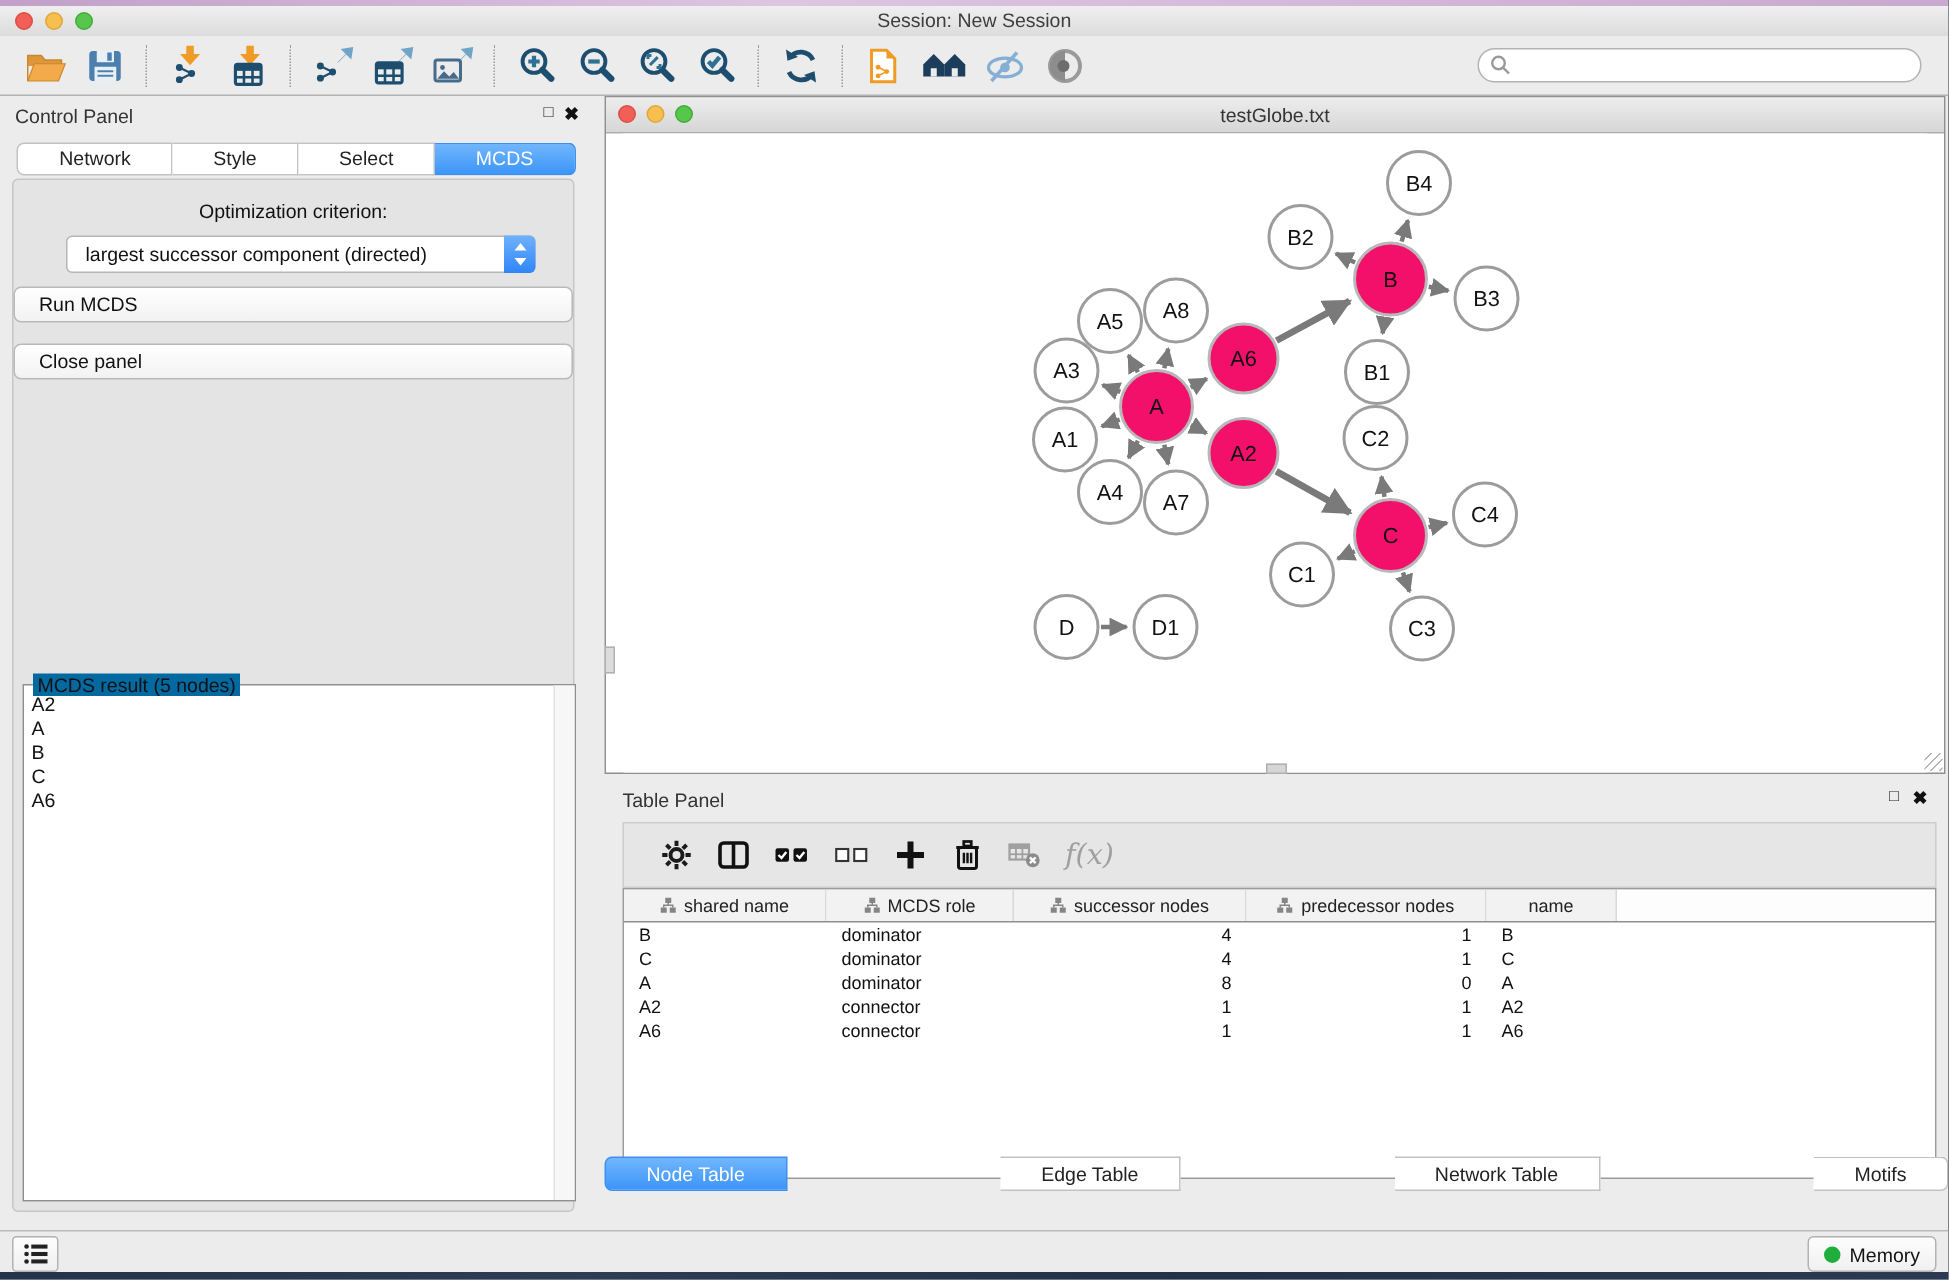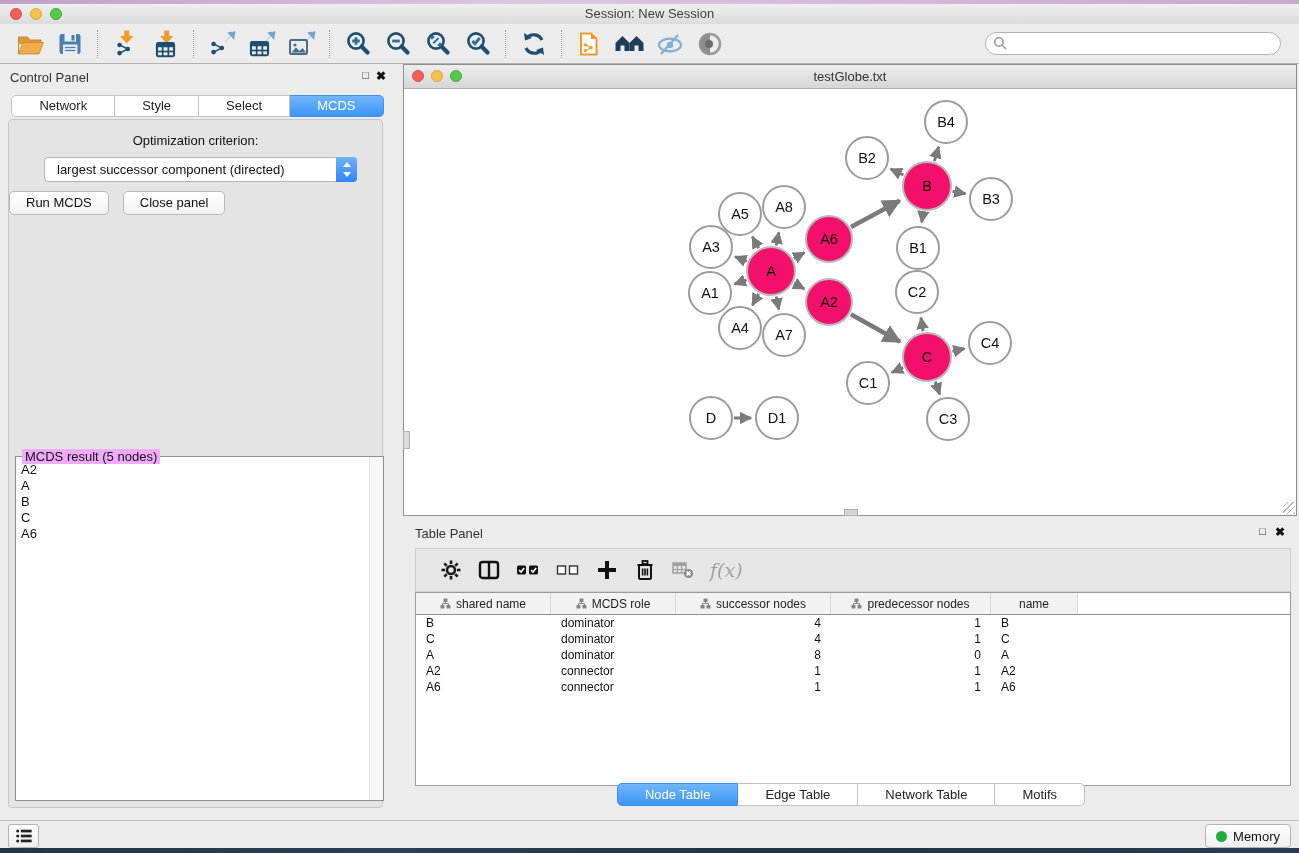--- a/index.html
+++ b/index.html
@@ -35,24 +35,24 @@
   .seg-tab.active{background:linear-gradient(#71b6fc,#3c95f9);border-color:#3c90f0;color:#fff;}
   #control-tabs{position:absolute;left:0;top:31px;width:100%;display:flex;justify-content:center;}
   .cp-box{position:absolute;left:8px;top:55px;width:375px;height:689px;background:#e4e4e4;border:1px solid #c6c6c6;border-radius:4px;box-sizing:border-box;}
   .opt-label{position:absolute;left:0;top:13px;width:100%;text-align:center;font-size:13px;color:#111;}
   .dropdown{position:absolute;left:35px;top:37px;width:313px;height:25px;background:#fff;border:1px solid #b5b5b5;border-radius:4px;box-sizing:border-box;}
   .dropdown-text{position:absolute;left:12px;top:0;line-height:23px;font-size:13px;color:#111;white-space:nowrap;}
   .dropdown-stepper{position:absolute;right:-1px;top:-1px;width:21px;height:25px;background:linear-gradient(#6fb2fc,#3085f7);border-radius:0 4px 4px 0;}
   .chev{position:absolute;left:6.5px;width:0;height:0;border-left:4px solid transparent;border-right:4px solid transparent;}
   .chev.up{top:5px;border-bottom:5px solid #fff;}
   .chev.down{bottom:5px;border-top:5px solid #fff;}
-  .cp-buttons{position:absolute;left:0;top:71px;width:100%;display:flex;gap:14px;}
+  .cp-buttons{position:absolute;left:0;top:71px;width:100%;display:flex;justify-content:center;gap:14px;flex-direction:column;}
   .mac-btn{height:24px;line-height:22px;padding:0 16px;background:linear-gradient(#ffffff,#f2f2f2);border:1px solid #b9b9b9;border-radius:5px;font-size:13px;color:#111;box-sizing:border-box;}
   .result-box{position:absolute;left:6px;top:336px;width:367px;height:343px;border:1px solid #8f8f8f;background:#fff;}
-  .result-label{position:absolute;left:6px;top:-8px;background:#f0abfc;padding:0 3px;font-size:13px;color:#111;}
+  .result-label{position:absolute;left:6px;top:-8px;background:#0369a1;padding:0 3px;font-size:13px;color:#111;}
   .result-list{position:absolute;left:0;top:0;right:14px;bottom:0;padding-top:5px;}
   .result-item{font-size:13px;color:#111;line-height:16px;padding-left:5px;}
   .result-scroll{position:absolute;right:0;top:0;width:14px;height:100%;background:#f7f7f7;border-left:1px solid #e2e2e2;box-sizing:border-box;}
   
   #net-window{position:absolute;left:403px;top:64px;width:894px;height:452px;background:#fff;border:1px solid #8f8f8f;box-sizing:border-box;}
   .net-titlebar{position:relative;height:23px;background:linear-gradient(#ededed,#d6d6d6);border-bottom:1px solid #adadad;}
   .net-titlebar .traffic{left:8px;top:5px;gap:7px;}
   .net-titlebar .light{width:12px;height:12px;}
   .net-title-text{text-align:center;line-height:23px;font-size:13px;color:#333;}
   .net-canvas{position:absolute;left:0;top:24px;right:0;bottom:0;background:#fff;border-radius:13px;}
@@ -66,21 +66,21 @@
   .tp-btn{display:flex;align-items:center;justify-content:center;}
   .fx-label{font-size:19px;color:#9f9f9f;font-family:"DejaVu Serif",serif;font-style:italic;}
   .tp-table{position:absolute;left:12px;top:72px;right:8px;height:194px;background:#fff;border:1px solid #9b9b9b;box-sizing:border-box;overflow:hidden;}
   .tp-header{display:flex;height:21px;border-bottom:1px solid #8f8f8f;}
   .tp-hcell{box-sizing:border-box;background:#f2f2f2;border-right:1px solid #d8d8d8;display:flex;align-items:center;justify-content:center;gap:5px;font-size:12px;color:#222;}
   .tp-hcell.filler{background:#fdfdfd;border-right:none;flex:1;}
   .tp-row{display:flex;height:16px;}
   .tp-cell{box-sizing:border-box;font-size:12px;color:#111;line-height:16px;overflow:hidden;white-space:nowrap;}
   .tp-cell.left{text-align:left;padding-left:10px;}
   .tp-cell.right{text-align:right;padding-right:10px;}
-  #tp-tabs{position:absolute;left:0;bottom:12px;width:100%;display:flex;justify-content:center;}
+  #tp-tabs{position:absolute;left:0;bottom:24px;width:100%;display:flex;justify-content:space-between;}
   #tp-tabs .seg-tab{height:21px;line-height:21px;}
   
   #statusbar{position:absolute;left:0;top:820px;width:100%;height:28px;background:#ececec;border-top:1px solid #b9b9b9;box-sizing:border-box;}
   .status-btn{position:absolute;left:8px;top:3px;width:29px;height:22px;background:linear-gradient(#fdfdfd,#efefef);border:1px solid #b3b3b3;border-radius:3px;display:flex;align-items:center;justify-content:center;}
   .memory-btn{position:absolute;right:8px;top:3px;height:22px;background:linear-gradient(#fdfdfd,#f0f0f0);border:1px solid #b3b3b3;border-radius:4px;display:flex;align-items:center;gap:6px;padding:0 10px;font-size:13px;color:#111;}
   .memory-dot{width:11px;height:11px;border-radius:50%;background:#1fae3e;}
   #bottom-strip{position:absolute;left:0;top:848px;width:100%;height:5px;background:linear-gradient(90deg,#24324a,#2e3d55 30%,#223048 60%,#2b3a52);}
 </style>
 </head>
 <body>

